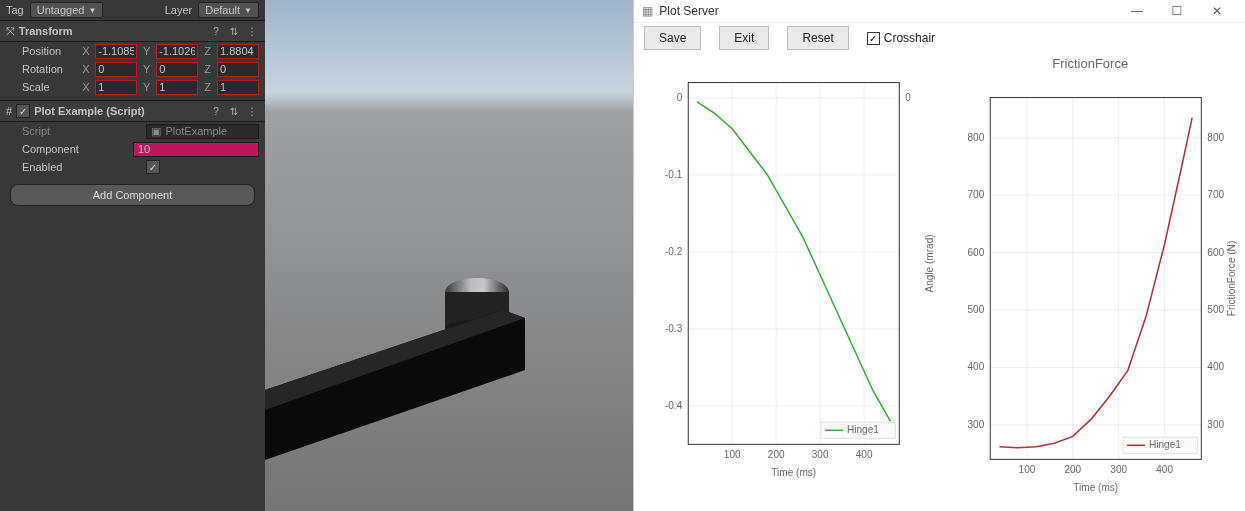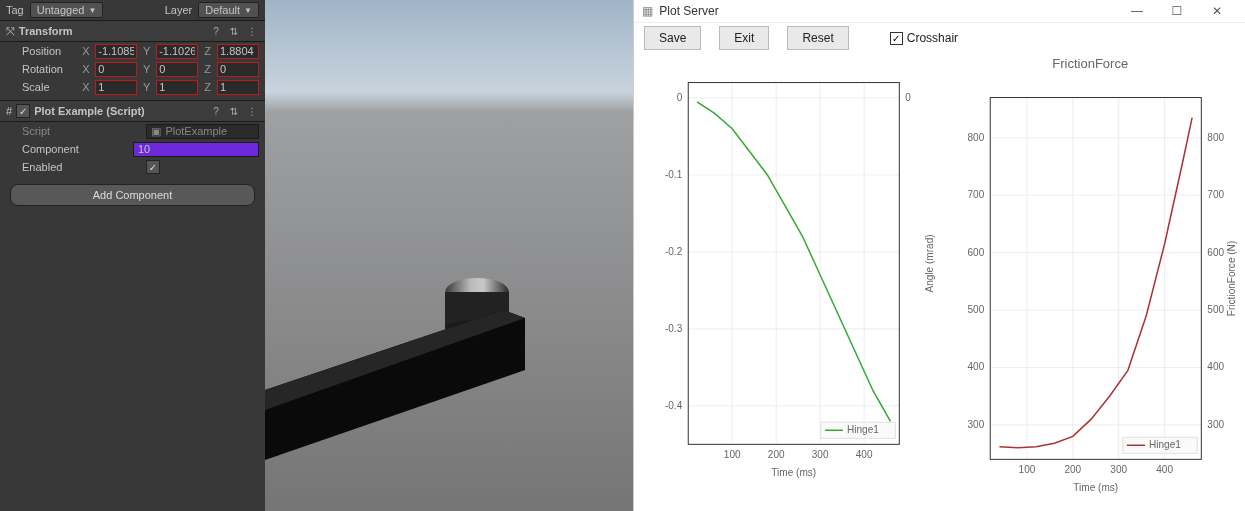--- a/index.html
+++ b/index.html
@@ -13,40 +13,40 @@
   .chev { font-size: 8px; }
   
   .section-header { background: #3c3c3c; border-top: 1px solid #1a1a1a; border-bottom: 1px solid #1a1a1a; display: flex; align-items: center; padding: 2px 6px; height: 22px; gap: 4px; }
   .section-header .title { font-weight: bold; flex: 1; }
   .section-header .icon-btn { width: 14px; height: 14px; display: flex; align-items: center; justify-content: center; color: #aaa; font-size: 10px; cursor: pointer; }
   
   .prop-row { display: flex; align-items: center; padding: 1px 6px; gap: 4px; height: 18px; margin-left: 16px; }
   .prop-name { width: 60px; color: #c4c4c4; }
   .axis-label { width: 12px; color: #999; text-align: center; }
   .num-input { width: 42px; background: #2a2a2a; border: 1px solid #b91c1c; color: #c4c4c4; padding: 0 2px; font-size: 11px; height: 15px; }
-  .num-input-wide { width: 126px; background: #6d28d9; border: 1px solid #1a1a1a; color: #c4c4c4; padding: 0 4px; font-size: 11px; height: 15px; }
+  .num-input-wide { width: 126px; background: #be185d; border: 1px solid #1a1a1a; color: #c4c4c4; padding: 0 4px; font-size: 11px; height: 15px; }
   .obj-field { flex: 1; background: #2a2a2a; border: 1px solid #1a1a1a; color: #c4c4c4; padding: 0 4px; font-size: 11px; height: 15px; display: flex; align-items: center; gap: 4px; }
   .checkbox { width: 14px; height: 14px; background: #555; border: 1px solid #222; display: flex; align-items: center; justify-content: center; }
   .checkbox.checked::after { content: "✓"; color: #ddd; font-size: 10px; }
   
   .add-comp { margin: 8px 10px; background: #585858; border: 1px solid #222; color: #ddd; padding: 4px; text-align: center; border-radius: 8px; cursor: pointer; font-size: 11px; }
 
   
   .viewport { flex: 1; position: relative; overflow: hidden; background: linear-gradient(to bottom, #a0b4c8 0%, #c8d4dc 18%, #9fa0a2 22%, #757575 100%); }
   .mesh { position: absolute; left: 0; top: 260px; width: 350px; height: 200px; }
   
   
   .plot-window { width: 612px; background: #fff; border-left: 1px solid #ccc; display: flex; flex-direction: column; }
   .titlebar { height: 28px; display: flex; align-items: center; padding: 0 8px; background: #fff; border-bottom: 1px solid #eee; font-size: 12px; color: #333; }
   .titlebar .spacer { flex: 1; }
   .win-btn { width: 40px; height: 22px; display: flex; align-items: center; justify-content: center; color: #555; font-size: 12px; cursor: pointer; }
   
   .toolbar { height: 38px; display: flex; align-items: center; padding: 0 10px; gap: 18px; }
   .tbtn { background: #e9e9e9; border: 1px solid #bbb; padding: 4px 14px; font-size: 12px; cursor: pointer; color: #222; }
-  .chk-wrap { display: flex; align-items: center; gap: 4px; font-size: 12px; color: #222; margin-left: 23px; }
+  .chk-wrap { display: flex; align-items: center; gap: 4px; font-size: 12px; color: #222; margin-left: 0; }
   .chk { width: 13px; height: 13px; border: 1px solid #333; display: flex; align-items: center; justify-content: center; }
   .chk.checked::after { content: "✓"; font-size: 10px; color: #000; }
   
   .plots { flex: 1; display: flex; padding: 0 4px 10px 4px; }
   .plot { flex: 1; position: relative; }
   .plot svg { width: 100%; height: 100%; }
   .plot-title { text-align: center; font-size: 13px; color: #666; padding: 2px 0 4px; }
   .axis-text { font-size: 10px; fill: #666; }
   .axis-line { stroke: #333; stroke-width: 1; }
   .grid-line { stroke: #ddd; stroke-width: 0.5; }

